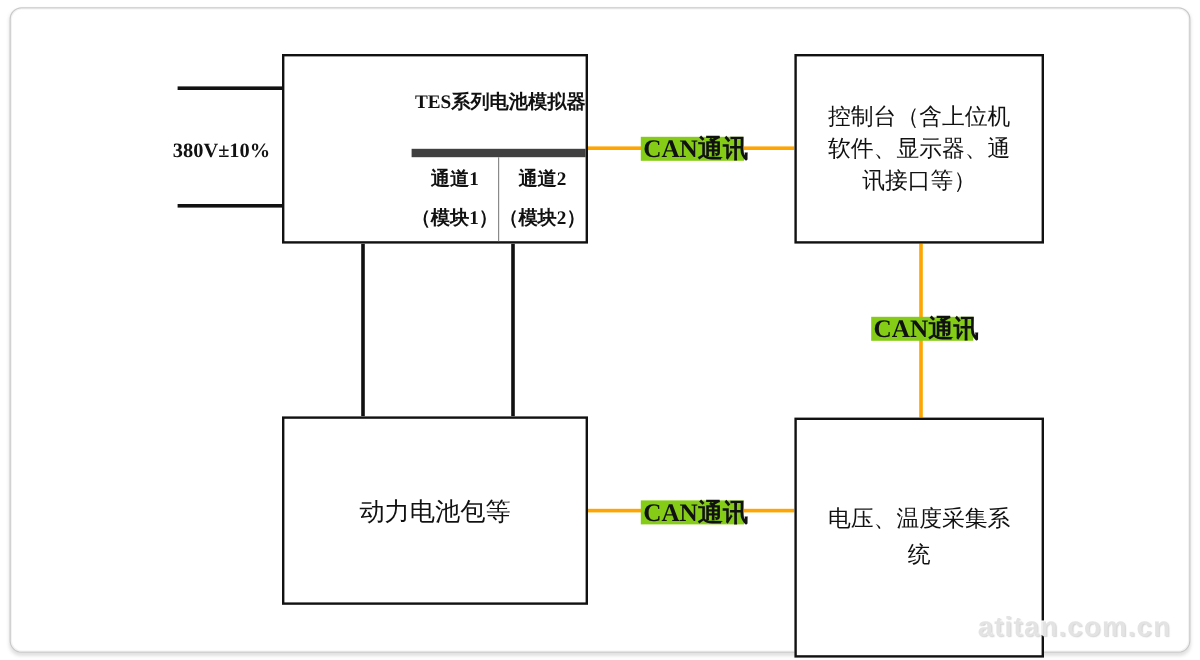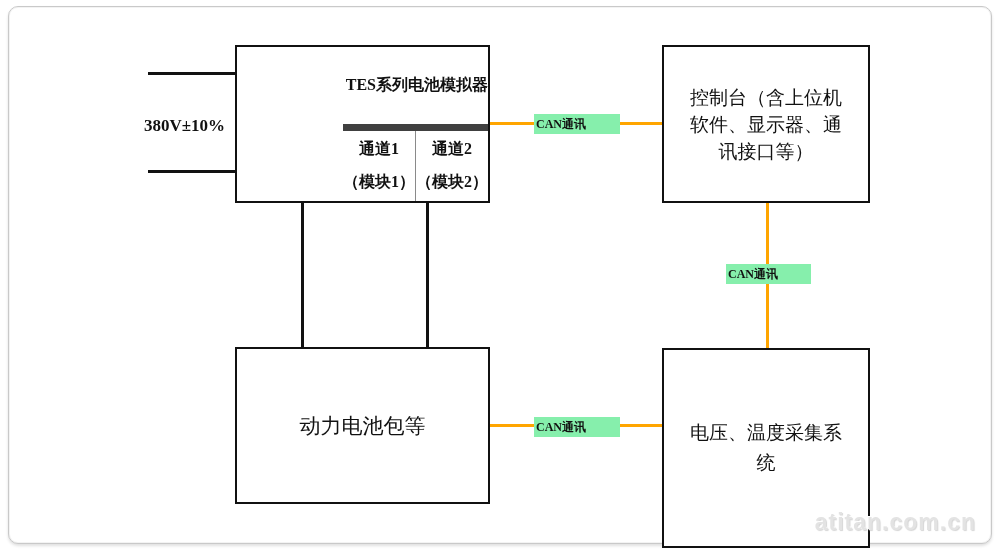--- a/index.html
+++ b/index.html
@@ -60,22 +60,22 @@
 
   .lbl {
     position: absolute;
     font-weight: bold;
     color: #111;
     text-align: left;
     white-space: nowrap;
   }
   .power-label { left: 144px; top: 116px; width: 92px; font-size: 17px; }
   .can-label {
-    font-size: 12px;
-    background: #86efac;
+    font-size: 21px;
+    background: #84cc16;
     padding: 0 2px;
     line-height: 20px;
   }
   .can-top    { left: 534px; top: 114px; width: 86px; }
   .can-right  { left: 726px; top: 264px; width: 85px; }
   .can-bottom { left: 534px; top: 417px; width: 86px; }
 
   .watermark {
     position: absolute;
     right: 24px; bottom: 14px;

